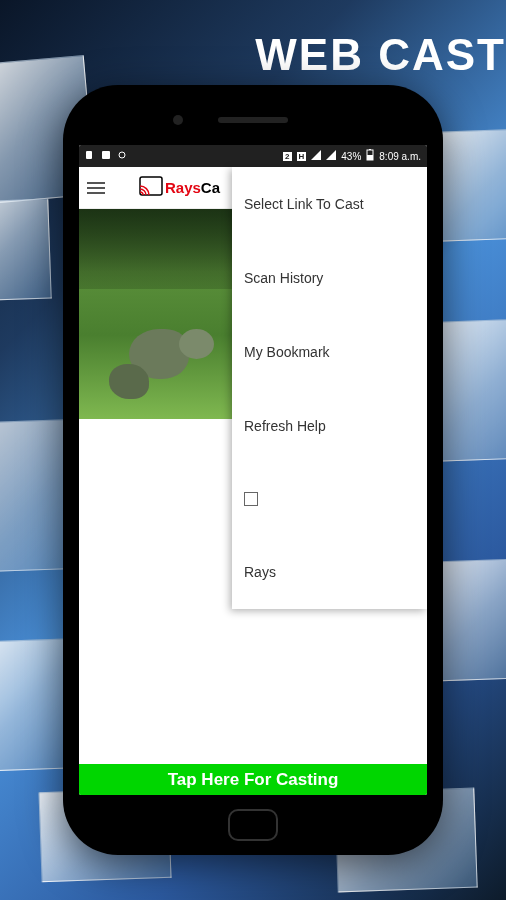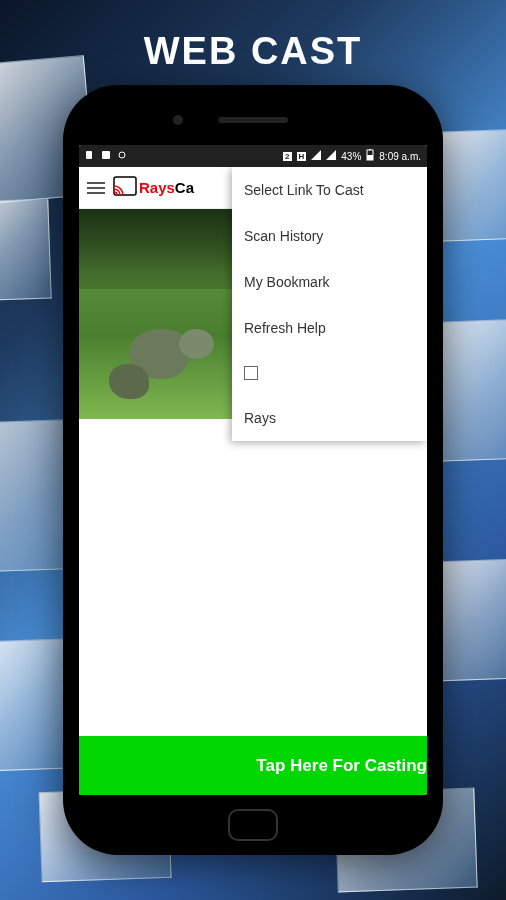--- a/index.html
+++ b/index.html
@@ -30,23 +30,23 @@
 .cube.c6 { top: 320px; right: -40px; width: 120px; height: 140px; }
 .cube.c7 { top: 560px; right: -20px; width: 100px; height: 120px; }
 .cube.c8 { bottom: 10px; right: 30px; width: 140px; height: 100px; }
 .cube.c9 { bottom: 20px; left: 40px; width: 130px; height: 90px; }
 
 .page-title {
   position: absolute;
   top: 30px;
   left: 0;
   right: 0;
-  text-align: center;
+  text-align: right;
   color: #fff;
-  font-size: 38px;
+  font-size: 44px;
   font-weight: bold;
   letter-spacing: 2px;
   z-index: 5;
 }
 
 .phone-frame {
   position: absolute;
   top: 85px;
   left: 50%;
   transform: translateX(-50%);
@@ -131,20 +131,21 @@
 }
 .hamburger span {
   width: 18px;
   height: 2px;
   background: #555;
 }
 .logo-wrap {
   display: flex;
   align-items: center;
   gap: 2px;
+  margin-left: 26px;
 }
 .cast-icon-svg { width: 24px; height: 20px; }
 .logo-text { font-size: 15px; font-weight: bold; }
 .logo-rays { color: #e30613; }
 .logo-ca { color: #000; }
 
 .content-area {
   flex: 1;
   position: relative;
   background: #fff;
@@ -164,41 +165,41 @@
 .dropdown-menu {
   position: absolute;
   top: 22px;
   right: 0;
   width: 195px;
   background: #fff;
   box-shadow: -2px 2px 8px rgba(0,0,0,0.3);
   z-index: 20;
 }
 .menu-item {
-  padding: 15px 12px;
+  padding: 29px 12px;
   font-size: 14px;
   color: #333;
   cursor: pointer;
   display: flex;
   align-items: center;
   justify-content: space-between;
 }
 .checkbox {
   width: 14px;
   height: 14px;
   border: 1.5px solid #666;
 }
 
 .cast-button {
-  height: 59px;
+  height: 31px;
   background: #00d600;
   color: #fff;
   display: flex;
   align-items: center;
-  justify-content: flex-end;
+  justify-content: center;
   font-size: 17px;
   font-weight: bold;
   cursor: pointer;
 }
 </style>
 </head>
 <body>
 
 <div class="bg-layer">
   <div class="cube c1"></div>

